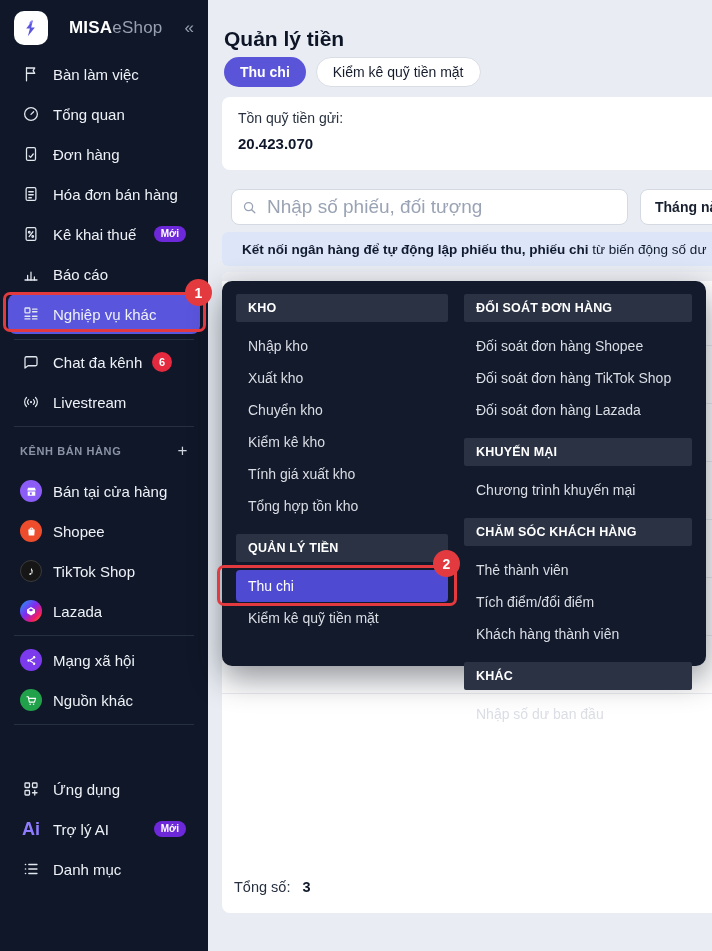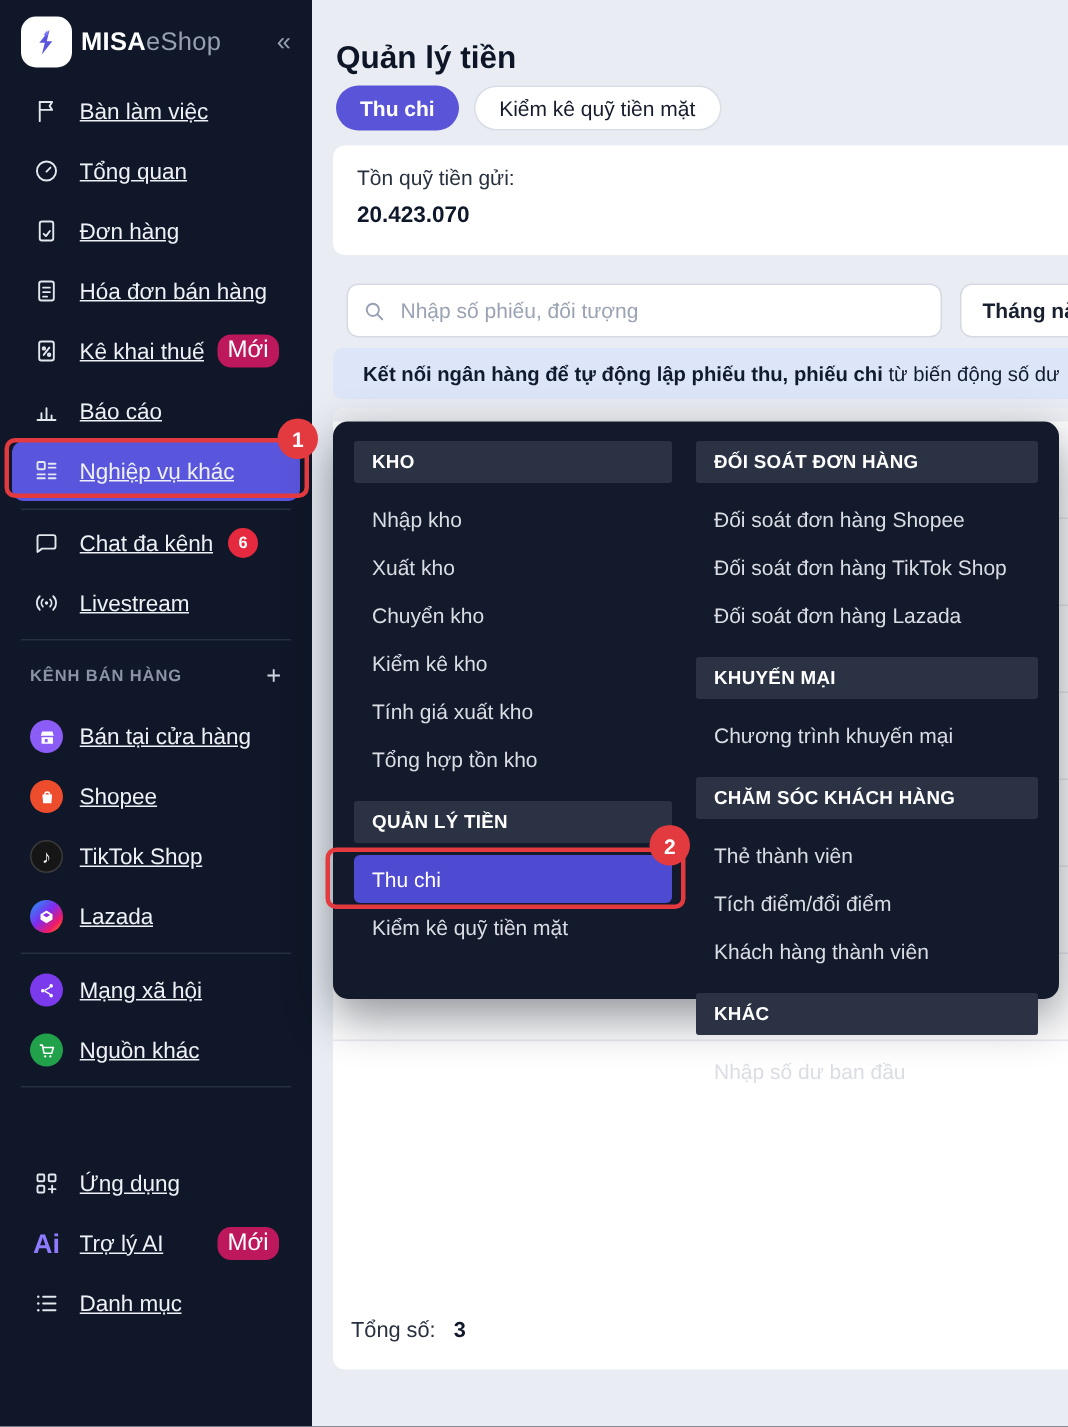--- a/index.html
+++ b/index.html
@@ -7,52 +7,52 @@
   #app{
     position:relative;width:712px;height:951px;overflow:hidden;
     background:#e9edf3;
     font-family:"Liberation Sans","DejaVu Sans",sans-serif;
     -webkit-font-smoothing:antialiased;
   }
   
   #sidebar{position:absolute;left:0;top:0;width:208px;height:951px;background:#0f1728;z-index:5;}
   .logo-row{position:absolute;left:0;top:0;width:208px;height:56px;display:flex;align-items:center;padding:0 14px;}
   .logo-tile{width:34px;height:34px;background:#fff;border-radius:10px;display:flex;align-items:center;justify-content:center;flex:0 0 auto;}
-  .brand{margin-left:6px;font-size:17px;letter-spacing:.2px;white-space:nowrap;}
+  .brand{margin-left:21px;font-size:17px;letter-spacing:.2px;white-space:nowrap;}
   .brand b{color:#ffffff;font-weight:800;}
   .brand span{color:#97a0b1;font-weight:400;}
   .collapse{margin-left:auto;color:#97a0b1;font-size:17px;cursor:pointer;}
   .sn-item{position:absolute;left:8px;right:8px;height:40px;display:flex;align-items:center;
     padding:0 12px;border-radius:8px;color:#eef1f6;font-size:15px;cursor:pointer;}
   .sn-item.active{background:#5a55dd;}
   .sn-icon{width:22px;height:22px;display:flex;align-items:center;justify-content:center;margin-right:11px;flex:0 0 auto;color:#e3e7ee;}
   .sn-icon svg{display:block;}
-  .sn-label{white-space:nowrap;overflow:hidden;text-decoration:underline;}
-  .badge-new{position:absolute;right:14px;background:#be185d;color:#fff;font-size:16px;font-weight:400;
+  .sn-label{white-space:nowrap;overflow:hidden;}
+  .badge-new{position:absolute;right:14px;background:#6d28d9;color:#fff;font-size:10px;font-weight:700;
     padding:3px 7px;border-radius:9px;line-height:1;}
   .badge-count{position:absolute;right:28px;background:#e5293e;color:#fff;font-size:11px;font-weight:700;
     width:20px;height:20px;border-radius:50%;display:flex;align-items:center;justify-content:center;line-height:1;}
   .sn-divider{position:absolute;left:14px;right:14px;height:1px;background:#27303f;}
   .sn-section{position:absolute;left:8px;right:8px;height:40px;display:flex;align-items:center;padding:0 12px;
     color:#8b94a7;font-size:11px;font-weight:700;letter-spacing:.6px;}
   .sn-plus{margin-left:auto;color:#cfd5df;font-size:17px;font-weight:400;cursor:pointer;}
   .chan-ic{width:22px;height:22px;border-radius:50%;display:flex;align-items:center;justify-content:center;color:#fff;font-size:12px;font-weight:700;flex:0 0 auto;}
   .ai-glyph{font-size:18px;font-weight:800;color:#8f7bff;font-style:normal;}
   
   .page-title{position:absolute;left:224px;top:13px;font-size:21px;font-weight:800;color:#0d1526;}
   .tabs{position:absolute;left:224px;top:57px;display:flex;gap:10px;}
   .tab{height:30px;display:flex;align-items:center;padding:0 16px;border-radius:16px;font-size:14px;cursor:pointer;white-space:nowrap;}
   .tab.active{background:#5a55d8;color:#fff;font-weight:700;}
   .tab.inactive{background:#fff;color:#151c2c;border:1px solid #d9dde6;font-weight:500;}
   .fund-card{position:absolute;left:222px;top:97px;width:500px;height:73px;background:#fff;border-radius:8px;padding:13px 16px;}
   .fund-label{font-size:14px;color:#27303f;}
   .fund-value{font-size:15px;font-weight:800;color:#0f172a;margin-top:9px;}
   .search-box{position:absolute;left:231px;top:189px;width:397px;height:36px;background:#fff;border:1px solid #d5d9e2;
     border-radius:8px;display:flex;align-items:center;padding:0 10px;}
-  .search-box input{border:none;outline:none;flex:1;font-size:14px;color:#1f2937;margin-left:8px;background:transparent;
+  .search-box input{border:none;outline:none;flex:1;font-size:19px;color:#1f2937;margin-left:8px;background:transparent;
     font-family:"Liberation Sans","DejaVu Sans",sans-serif;}
   .search-box input::placeholder{color:#9aa3b4;}
   .period-btn{position:absolute;left:640px;top:189px;width:110px;height:36px;background:#fff;border:1px solid #d5d9e2;
     border-radius:8px;display:flex;align-items:center;padding:0 14px;font-size:14px;font-weight:600;color:#18202f;cursor:pointer;overflow:hidden;white-space:nowrap;}
   .banner{position:absolute;left:222px;top:232px;width:496px;height:34px;background:#dde6f8;border-radius:6px;
     display:flex;align-items:center;padding:0 12px;gap:8px;font-size:13.5px;color:#111b30;white-space:nowrap;overflow:hidden;cursor:pointer;}
   .banner b{font-weight:700;}
   .table-card{position:absolute;left:222px;top:272px;width:490px;height:641px;background:#fff;border-radius:8px 0 0 8px;overflow:hidden;}
   .table-head-strip{height:9px;background:#edeff3;}
   .row-line{position:absolute;left:0;right:0;height:1px;background:#e9ebf0;}

